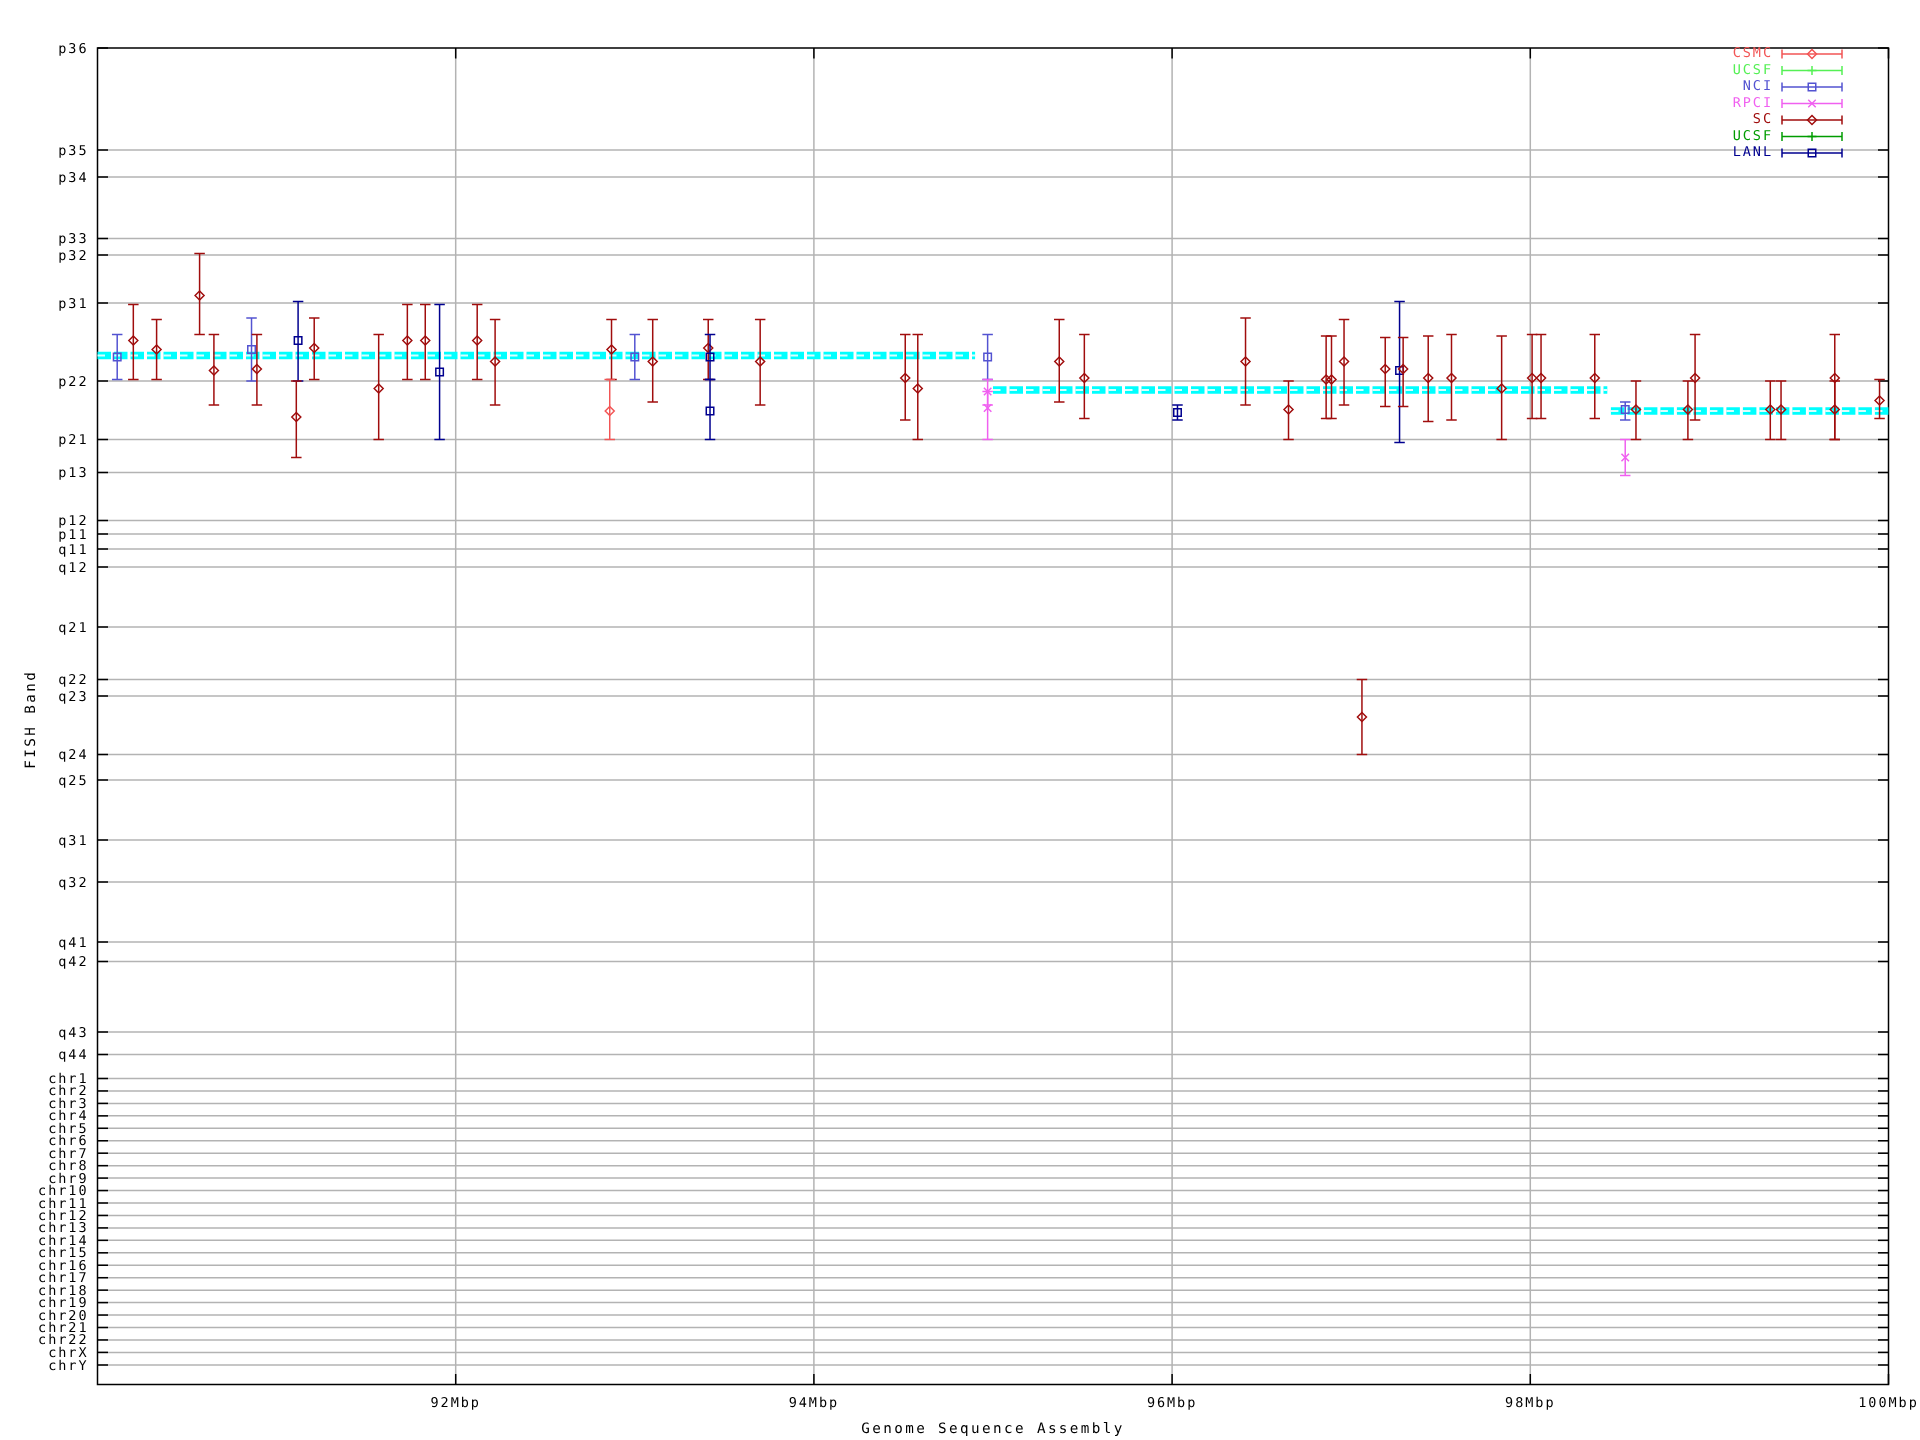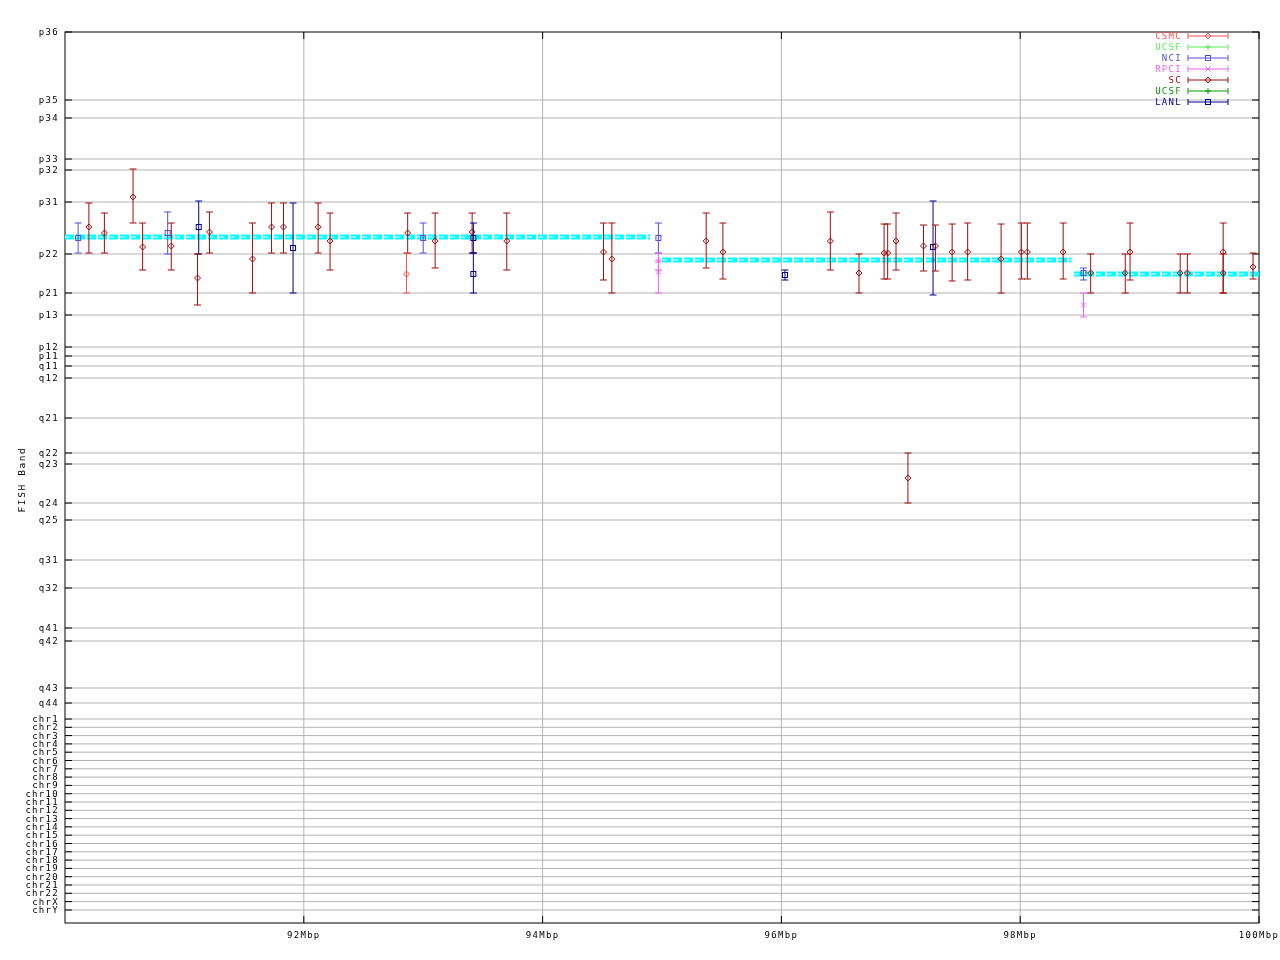--- a/index.html
+++ b/index.html
@@ -687,14 +687,15 @@
         <svg width="44" height="12" style="position:absolute;right:24px;top:-6px;overflow:visible;">
           <line x1="2" y1="6" x2="42" y2="6" stroke="#00008f" stroke-width="1"></line>
           <line x1="2" y1="3" x2="2" y2="9" stroke="#00008f" stroke-width="1"></line>
           <line x1="42" y1="3" x2="42" y2="9" stroke="#00008f" stroke-width="1"></line>
           <g>
             <rect x="19.5" y="3.5" width="5" height="5" fill="none" stroke="#00008f" stroke-width="1"></rect>
           </g>
         </svg>
       </div>
     </div>
+  <div class="x-label">Genome Sequence Assembly</div>
   <div class="y-label">FISH Band</div>
 </div>
 
 </body></html>

